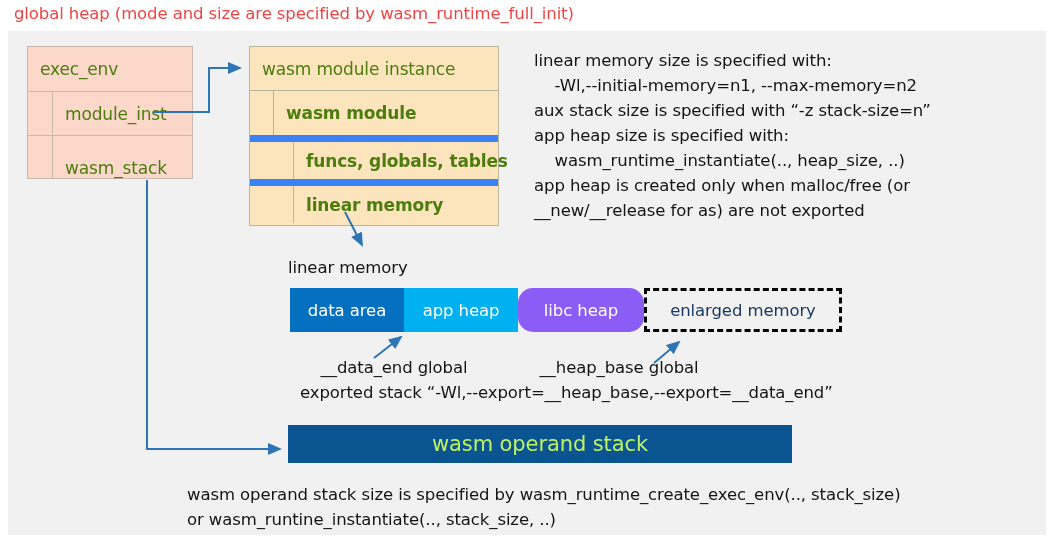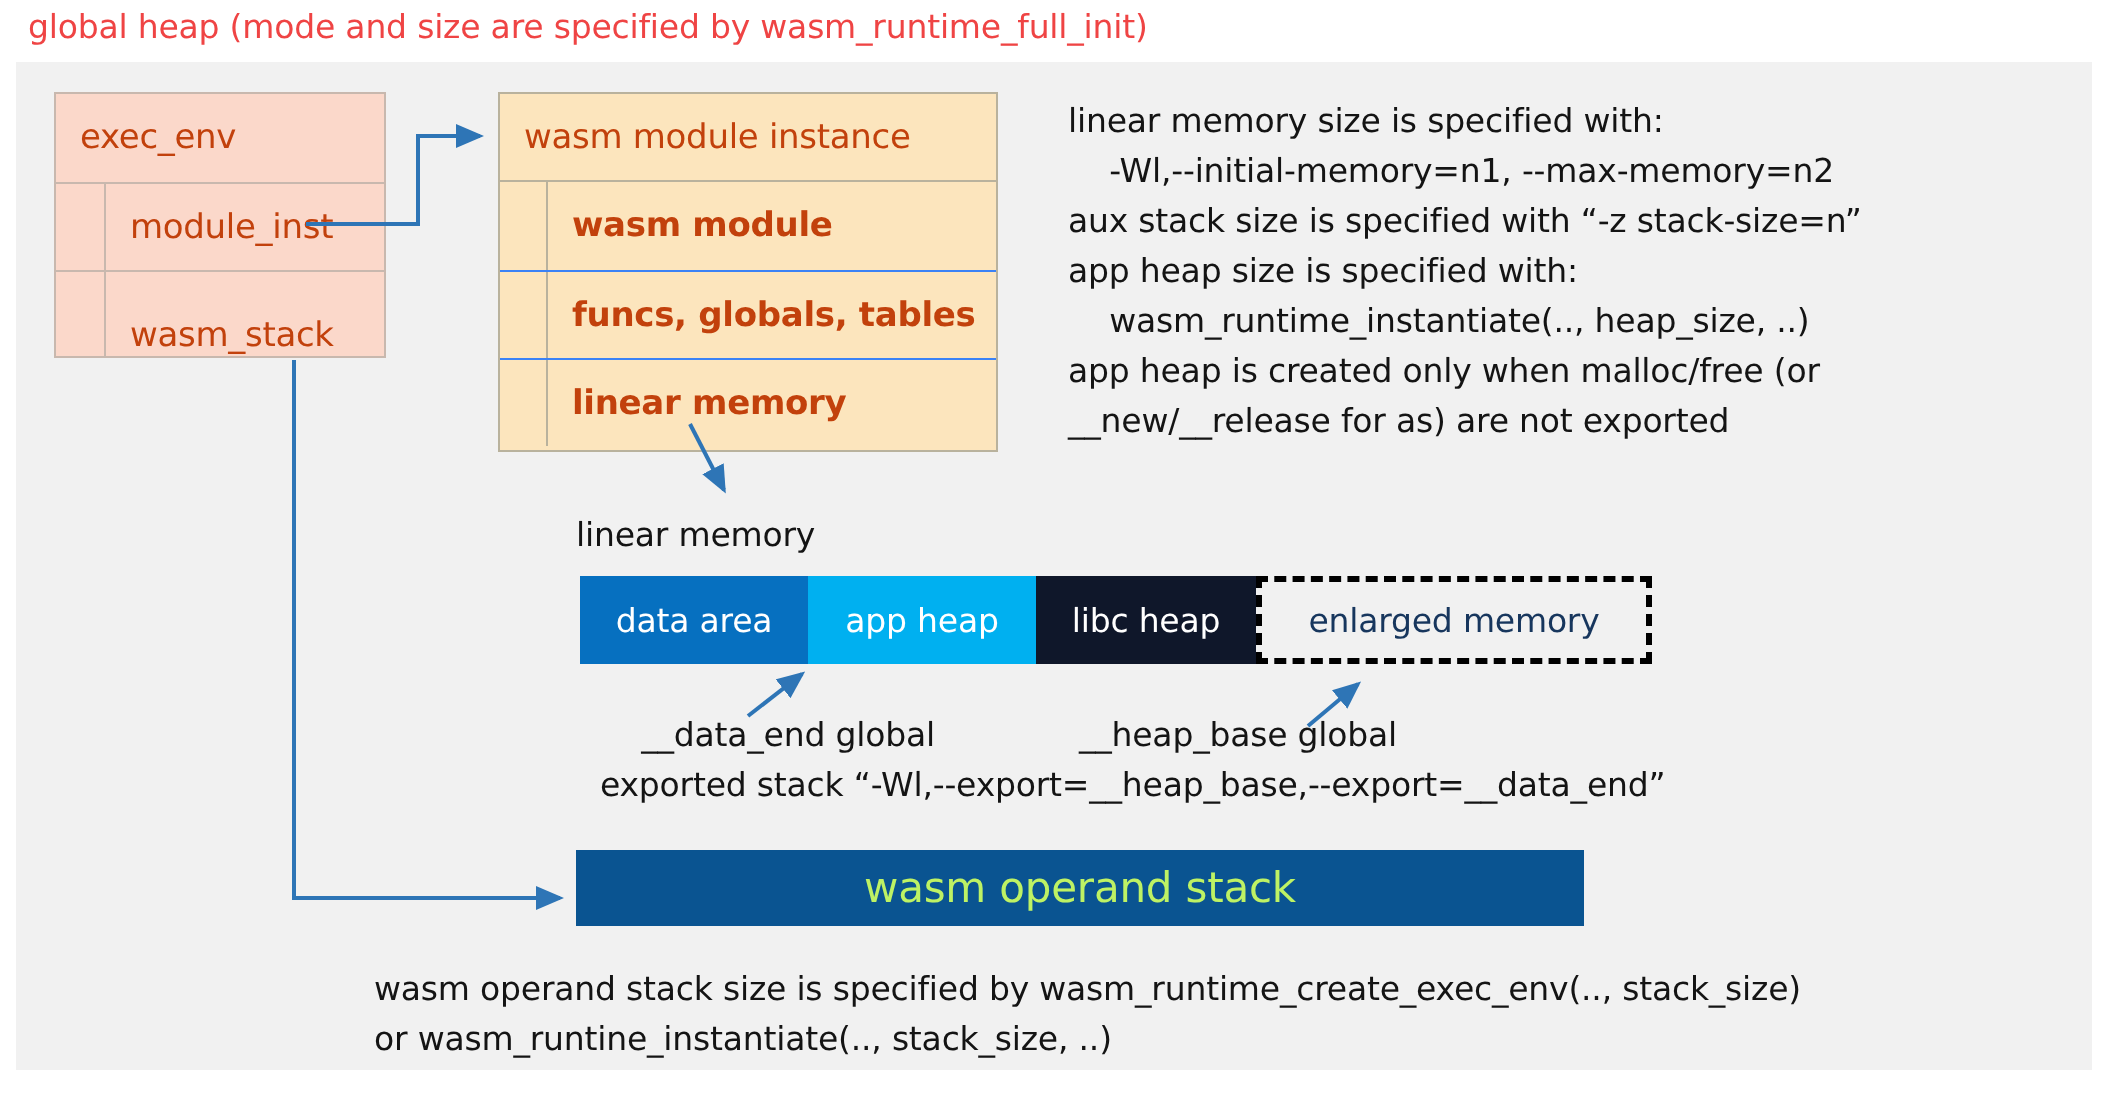--- a/index.html
+++ b/index.html
@@ -58,21 +58,21 @@
   .row-indent {
     flex: 0 0 auto;
     align-self: stretch;
     box-sizing: border-box;
     border-right: 1px solid #b9b29d;
   }
   .row-label {
     flex: 1 1 auto;
     box-sizing: border-box;
     font-size: 17px;
-    color: #c2410c;
+    color: #4d7c0f;
     padding-left: 12px;
     white-space: nowrap;
     letter-spacing: -0.15px;
   }
 
   
   #exec-env-box {
     left: 27px;
     top: 46px;
     width: 166px;
@@ -90,21 +90,21 @@
   #module-inst-box {
     left: 249px;
     top: 46px;
     width: 250px;
     height: 180px;
     background: #fce5bd;
   }
   #module-inst-box .struct-row { background: #fce5bd; }
   #module-inst-box .hdr { height: 44px; border-bottom: 1px solid #b9b29d; }
   #module-inst-box .sub { height: 44px; font-weight: bold; }
-  #module-inst-box .sub + .sub { border-top: 1px solid #3b82f6; }
+  #module-inst-box .sub + .sub { border-top: 7px solid #3b82f6; padding-left: 20px; }
   #module-inst-box .row-indent { width: 24px; }
 
   
   .note-block {
     position: absolute;
     font-size: 16.5px;
     line-height: 25px;
     color: #141414;
     white-space: pre;
     letter-spacing: -0.1px;
@@ -136,21 +136,21 @@
     align-items: center;
     justify-content: center;
     font-size: 16.5px;
     color: #ffffff;
     white-space: nowrap;
     letter-spacing: -0.1px;
   }
   .mem-seg.data-area   { width: 114px; background: #0670c0; }
   .mem-seg.aux-stack   { width: 164px; background: #6e7b04; }
   .mem-seg.app-heap    { width: 114px; background: #00b0f0; }
-  .mem-seg.libc-heap   { width: 110px; background: #0f172a; }
+  .mem-seg.libc-heap   { width: 126px; background: #8b5cf6; border-radius: 15px; }
   .mem-seg.enlarged {
     width: 198px;
     background: transparent;
     border: 3px dashed #000000;
     color: #17365d;
   }
 
   
   #operand-stack-bar {
     position: absolute;

